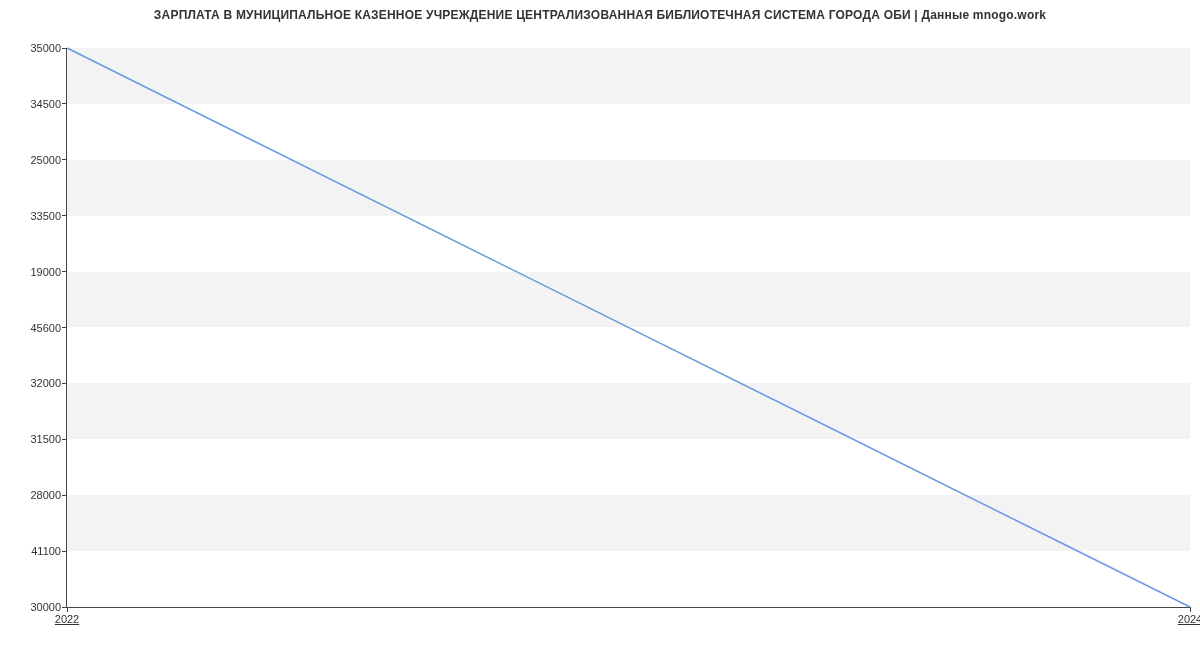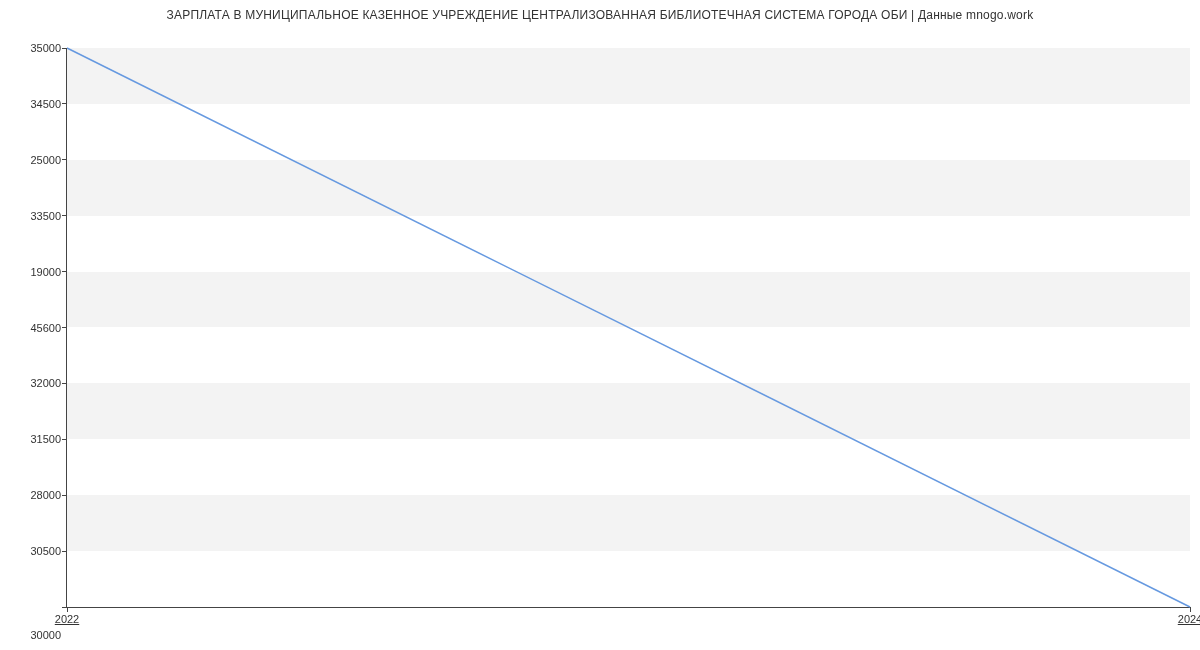--- a/index.html
+++ b/index.html
@@ -11,21 +11,21 @@
       position: relative;
     }
     .chart-container {
       position: relative;
       width: 100%;
       height: 100%;
     }
     .chart-title {
       text-align: center;
       font-size: 12px;
-      font-weight: normal;
+      font-weight: bold;
       color: #333;
       padding-top: 8px;
       letter-spacing: 0.2px;
     }
     .plot-area {
       position: absolute;
       left: 66px;
       top: 48px;
       right: 10px;
       bottom: 42px;
@@ -91,23 +91,23 @@
   <div class="plot-area">
 
     <div class="grid-band" style="top: 0%; height: 10%;"></div>
       <div class="grid-band" style="top: 20%; height: 10%;"></div>
       <div class="grid-band" style="top: 40%; height: 10%;"></div>
       <div class="grid-band" style="top: 60%; height: 10%;"></div>
       <div class="grid-band" style="top: 80%; height: 10%;"></div>
       <svg class="line-svg" preserveAspectRatio="none" viewBox="0 0 100 100">
         <polyline points="0,0 100,100" class="data-line" vector-effect="non-scaling-stroke"></polyline>
       </svg>
-  <div class="y-tick-label" style="top: 100%; margin-top: 28px;">30000</div>
+  <div class="y-tick-label" style="top: 100%;">30000</div>
       <div class="y-tick-mark" style="top: calc(100% - 0.5px);"></div>
-      <div class="y-tick-label" style="top: 90%;">30500</div>
+      <div class="y-tick-label" style="top: 90%;">41100</div>
       <div class="y-tick-mark" style="top: calc(90% - 0.5px);"></div>
       <div class="y-tick-label" style="top: 80%;">28000</div>
       <div class="y-tick-mark" style="top: calc(80% - 0.5px);"></div>
       <div class="y-tick-label" style="top: 70%;">31500</div>
       <div class="y-tick-mark" style="top: calc(70% - 0.5px);"></div>
       <div class="y-tick-label" style="top: 60%; text-align: center;">32000</div>
       <div class="y-tick-mark" style="top: calc(60% - 0.5px);"></div>
       <div class="y-tick-label" style="top: 50%;">45600</div>
       <div class="y-tick-mark" style="top: calc(50% - 0.5px);"></div>
       <div class="y-tick-label" style="top: 40%;">19000</div>

